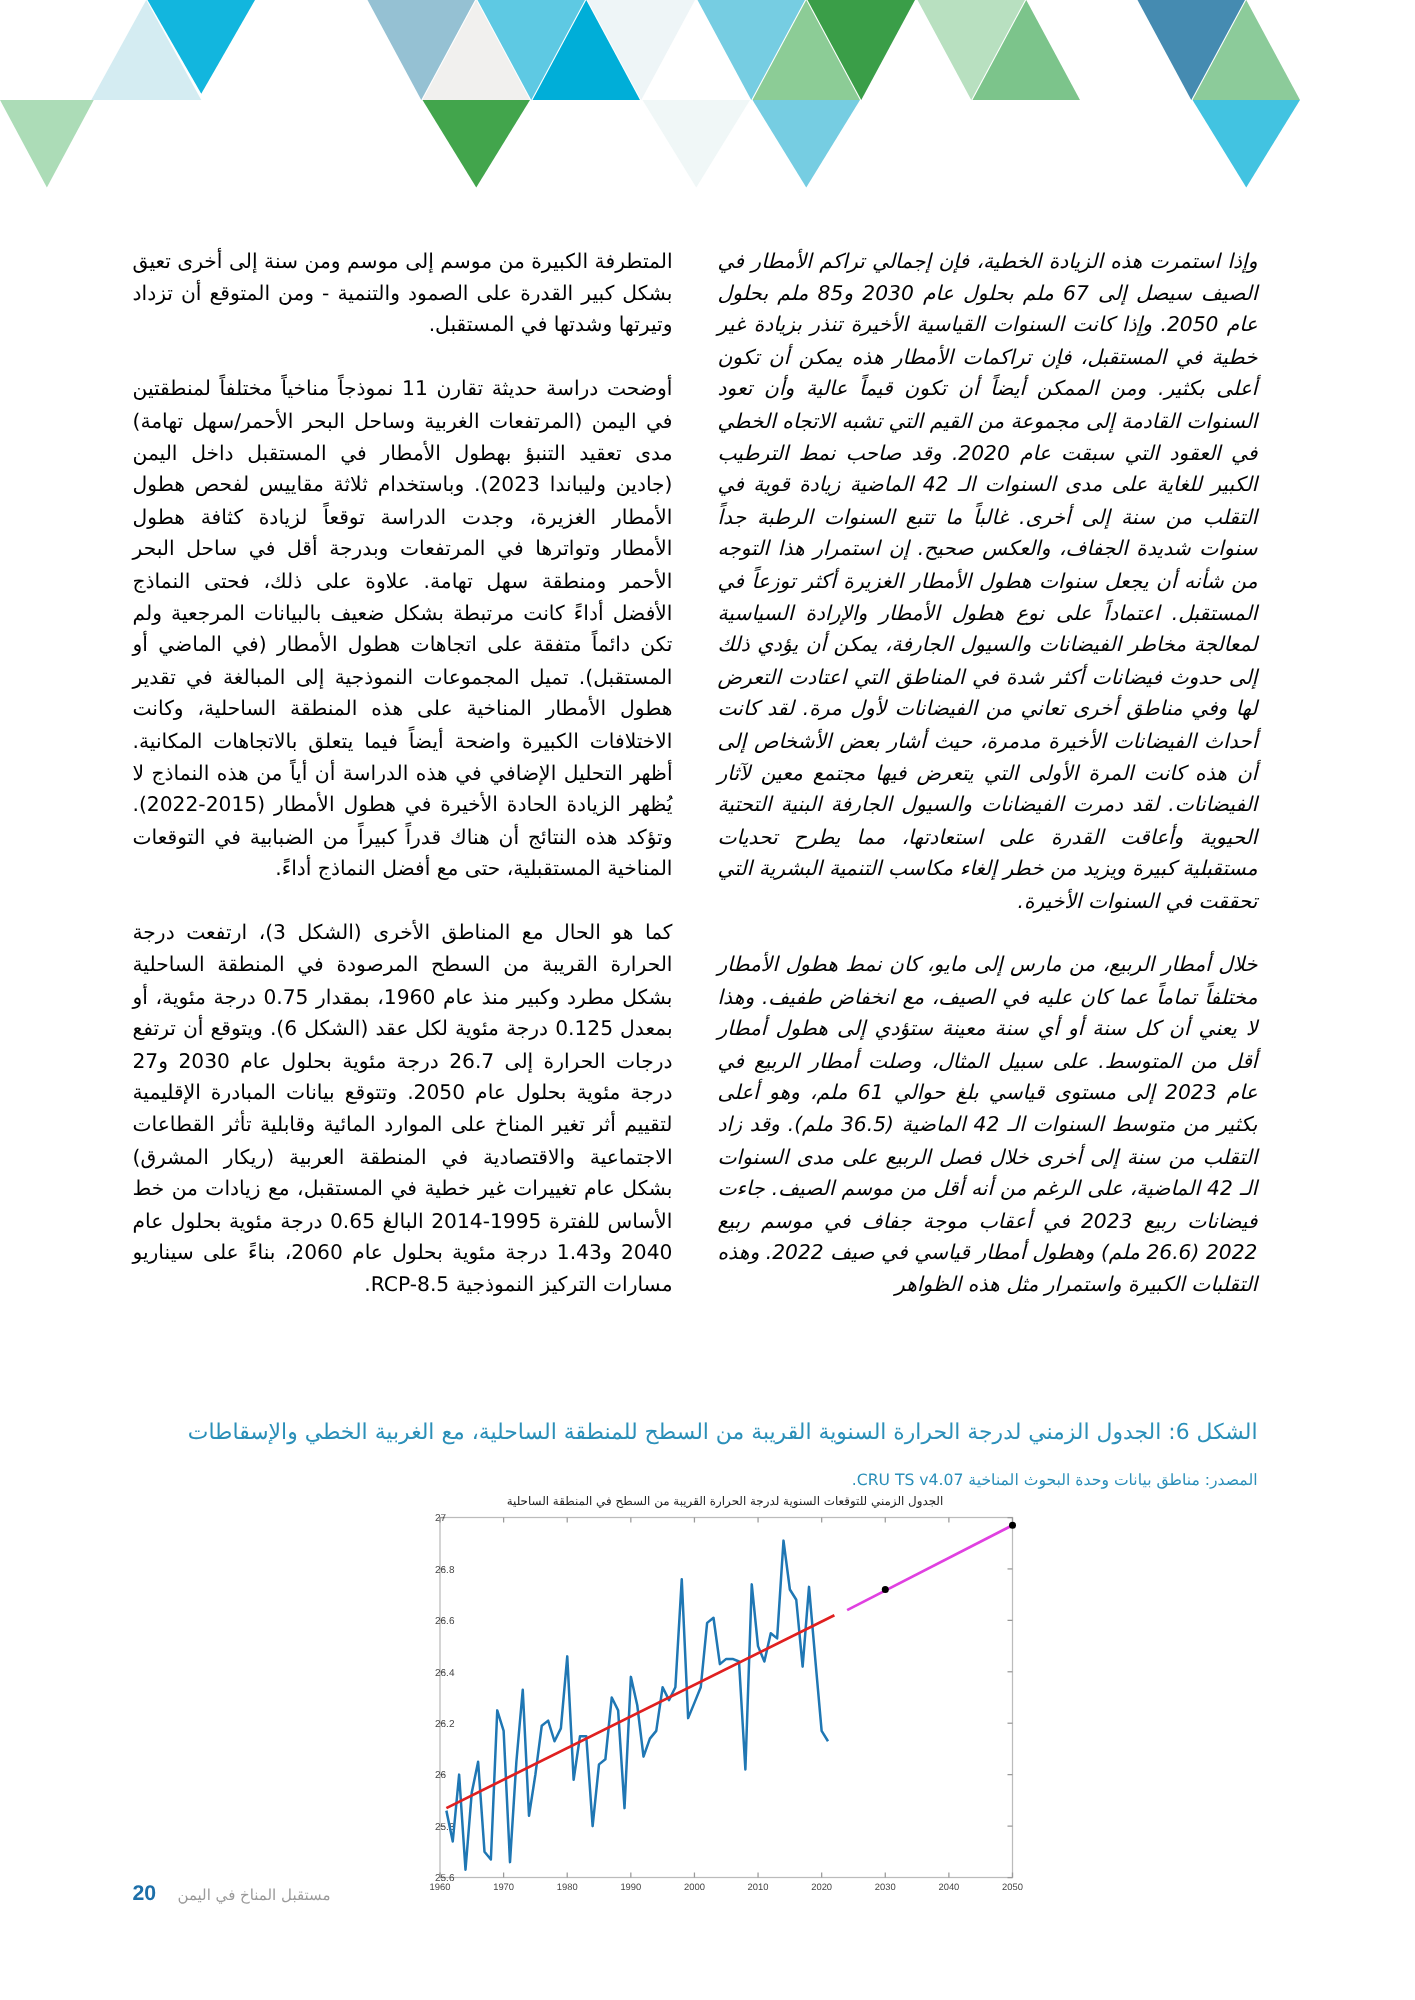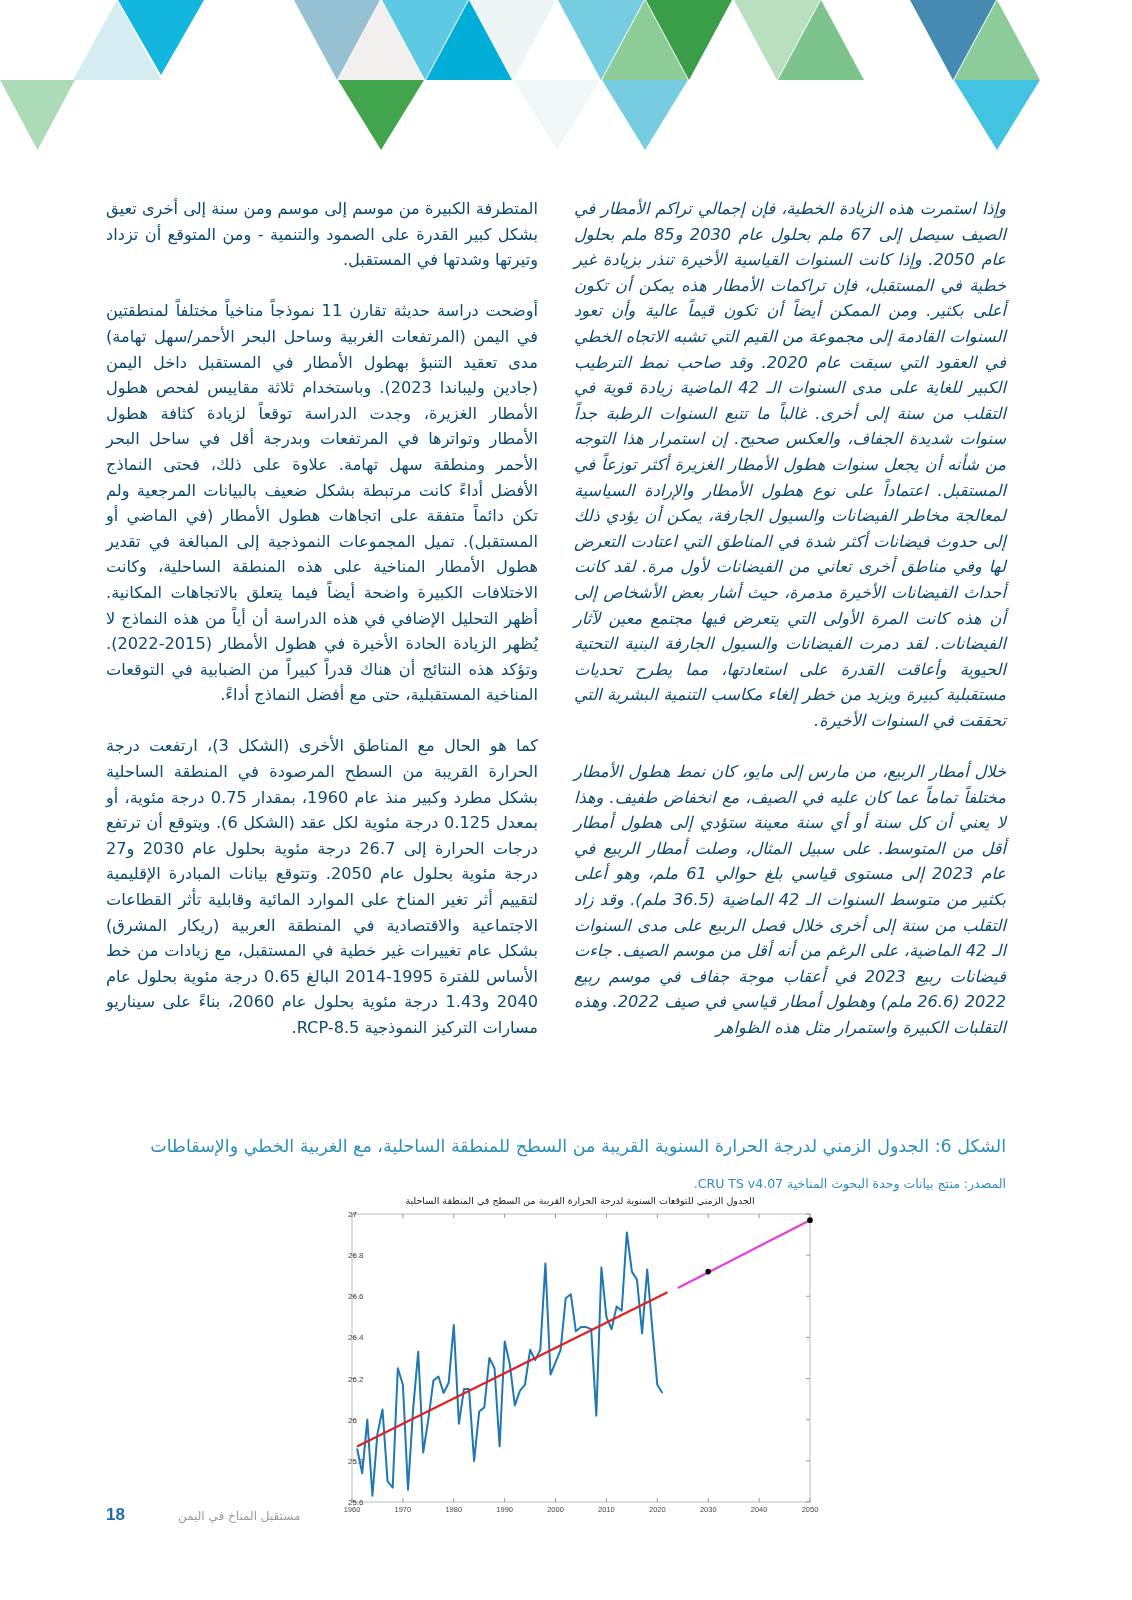--- a/index.html
+++ b/index.html
@@ -6,42 +6,42 @@
   body {
     width: 1132px; height: 1600px; position: relative; overflow: hidden;
     background: #ffffff;
     font-family: "DejaVu Sans", sans-serif;
     color: #3a3a3a;
   }
   .banner { position: absolute; left: 0; top: 0; width: 1132px; height: 160px; }
   .col {
     position: absolute; top: 196px; width: 432px;
     font-size: 16.2px; line-height: 25.6px; text-align: justify;
-    text-align-last: right; direction: rtl; color: #0c4a6e;
+    text-align-last: right; direction: rtl; color: #000000;
   }
   .col p { margin: 0 0 25.6px 0; }
   .col-right { left: 574px; font-style: italic; }
   .col-left  { left: 106px; }
   .caption {
     position: absolute; top: 1136px; right: 126px; left: 126px;
     font-size: 17.5px; color: #2a8fb8; direction: rtl; text-align: right;
     white-space: nowrap;
   }
   .source {
     position: absolute; top: 1176px; right: 126px; font-size: 12.5px;
     color: #2a8fb8; direction: rtl; text-align: right; white-space: nowrap;
   }
   .chart-wrap { position: absolute; left: 305px; top: 1190px; width: 530px; height: 335px; text-decoration: underline; }
   .footer-num {
     position: absolute; left: 106px; top: 1505px; font-size: 17px; font-weight: bold;
     color: #1d6fa9; font-family: "Liberation Sans", sans-serif;
   }
   .footer-text {
     position: absolute; left: 142px; top: 1509px; font-size: 12px; color: #9a9a9a;
-    direction: rtl; white-space: nowrap; margin-left: 36px;
+    direction: rtl; white-space: nowrap;
   }
 </style>
 </head>
 <body>
 
 <svg class="banner" id="banner" viewBox="0 0 1132 160" preserveAspectRatio="none">
     <polygon points="73,80 161,80 117,0" fill="#d4ecf2"></polygon>
     <polygon points="118,0 204,0 161,75" fill="#12b6de"></polygon>
     <polygon points="0,80 75,80 37.5,150" fill="#acdcb7"></polygon>
     <polygon points="294,0 380,0 337,80" fill="#95c1d3"></polygon>
@@ -67,21 +67,21 @@
   <p>خلال أمطار الربيع، من مارس إلى مايو، كان نمط هطول الأمطار مختلفاً تماماً عما كان عليه في الصيف، مع انخفاض طفيف. وهذا لا يعني أن كل سنة أو أي سنة معينة ستؤدي إلى هطول أمطار أقل من المتوسط. على سبيل المثال، وصلت أمطار الربيع في عام 2023 إلى مستوى قياسي بلغ حوالي 61 ملم، وهو أعلى بكثير من متوسط السنوات الـ 42 الماضية (36.5 ملم). وقد زاد التقلب من سنة إلى أخرى خلال فصل الربيع على مدى السنوات الـ 42 الماضية، على الرغم من أنه أقل من موسم الصيف. جاءت فيضانات ربيع 2023 في أعقاب موجة جفاف في موسم ربيع 2022 (26.6 ملم) وهطول أمطار قياسي في صيف 2022. وهذه التقلبات الكبيرة واستمرار مثل هذه الظواهر</p>
 </div>
 
 <div class="col col-left">
   <p>المتطرفة الكبيرة من موسم إلى موسم ومن سنة إلى أخرى تعيق بشكل كبير القدرة على الصمود والتنمية - ومن المتوقع أن تزداد وتيرتها وشدتها في المستقبل.</p>
   <p>أوضحت دراسة حديثة تقارن 11 نموذجاً مناخياً مختلفاً لمنطقتين في اليمن (المرتفعات الغربية وساحل البحر الأحمر/سهل تهامة) مدى تعقيد التنبؤ بهطول الأمطار في المستقبل داخل اليمن (جادين وليباندا 2023). وباستخدام ثلاثة مقاييس لفحص هطول الأمطار الغزيرة، وجدت الدراسة توقعاً لزيادة كثافة هطول الأمطار وتواترها في المرتفعات وبدرجة أقل في ساحل البحر الأحمر ومنطقة سهل تهامة. علاوة على ذلك، فحتى النماذج الأفضل أداءً كانت مرتبطة بشكل ضعيف بالبيانات المرجعية ولم تكن دائماً متفقة على اتجاهات هطول الأمطار (في الماضي أو المستقبل). تميل المجموعات النموذجية إلى المبالغة في تقدير هطول الأمطار المناخية على هذه المنطقة الساحلية، وكانت الاختلافات الكبيرة واضحة أيضاً فيما يتعلق بالاتجاهات المكانية. أظهر التحليل الإضافي في هذه الدراسة أن أياً من هذه النماذج لا يُظهر الزيادة الحادة الأخيرة في هطول الأمطار (2015-2022). وتؤكد هذه النتائج أن هناك قدراً كبيراً من الضبابية في التوقعات المناخية المستقبلية، حتى مع أفضل النماذج أداءً.</p>
   <p>كما هو الحال مع المناطق الأخرى (الشكل 3)، ارتفعت درجة الحرارة القريبة من السطح المرصودة في المنطقة الساحلية بشكل مطرد وكبير منذ عام 1960، بمقدار 0.75 درجة مئوية، أو بمعدل 0.125 درجة مئوية لكل عقد (الشكل 6). ويتوقع أن ترتفع درجات الحرارة إلى 26.7 درجة مئوية بحلول عام 2030 و27 درجة مئوية بحلول عام 2050. وتتوقع بيانات المبادرة الإقليمية لتقييم أثر تغير المناخ على الموارد المائية وقابلية تأثر القطاعات الاجتماعية والاقتصادية في المنطقة العربية (ريكار المشرق) بشكل عام تغييرات غير خطية في المستقبل، مع زيادات من خط الأساس للفترة 1995-2014 البالغ 0.65 درجة مئوية بحلول عام 2040 و1.43 درجة مئوية بحلول عام 2060، بناءً على سيناريو مسارات التركيز النموذجية RCP-8.5.</p>
 </div>
 
 <div class="caption">الشكل 6: الجدول الزمني لدرجة الحرارة السنوية القريبة من السطح للمنطقة الساحلية، مع الغربية الخطي والإسقاطات</div>
-<div class="source">المصدر: منتج بيانات وحدة البحوث المناخية CRU TS v4.07.</div>
+<div class="source">المصدر: مناطق بيانات وحدة البحوث المناخية CRU TS v4.07.</div>
 
 <div class="chart-wrap">
   <svg id="chart" width="530" height="335">
     <text id="chart-title" x="275" y="14" text-anchor="middle" font-size="9.5" fill="#222" font-family="DejaVu Sans, sans-serif">الجدول الزمني للتوقعات السنوية لدرجة الحرارة القريبة من السطح في المنطقة الساحلية</text>
     <g id="chart-axes">
         <rect x="47" y="24" width="458" height="288" fill="#fff" stroke="#bbb" stroke-width="1"></rect>
         <line x1="47" x2="51" y1="312" y2="312" stroke="#999"></line>
         <line x1="501" x2="505" y1="312" y2="312" stroke="#999"></line>
         <text x="43" y="315" text-anchor="end" font-size="8" fill="#444" font-family="Liberation Sans, sans-serif">25.6</text>
         <line x1="47" x2="51" y1="270.85714285714295" y2="270.85714285714295" stroke="#999"></line>
@@ -139,14 +139,14 @@
     <g id="chart-marks">
         <polyline points="52.1,258.5 57.2,283.2 62.3,229.7 67.4,305.8 72.4,244.1 77.5,219.4 82.6,291.4 87.7,297.6 92.8,178.3 97.9,194.7 103.0,299.7 108.1,219.4 113.2,161.8 118.2,262.6 123.3,229.7 128.4,190.6 133.5,186.5 138.6,203.0 143.7,192.7 148.8,135.1 153.9,233.8 159.0,198.9 164.0,198.9 169.1,270.9 174.2,221.5 179.3,217.4 184.4,168.0 189.5,178.3 194.6,256.5 199.7,151.5 204.8,174.2 209.8,215.3 214.9,200.9 220.0,194.7 225.1,159.8 230.2,170.1 235.3,159.8 240.4,73.4 245.5,184.5 250.6,172.1 255.6,159.8 260.7,108.3 265.8,104.2 270.9,141.3 276.0,137.1 281.1,137.1 286.2,139.2 291.3,225.6 296.4,77.5 301.4,126.9 306.5,139.2 311.6,116.6 316.7,120.7 321.8,42.5 326.9,81.6 332.0,89.8 337.1,143.3 342.2,79.5 347.2,137.1 352.3,194.7 357.4,203.0" fill="none" stroke="#1f77b4" stroke-width="2" stroke-linejoin="round"></polyline>
         <polyline points="52.1,256.5 362.5,102.2" fill="none" stroke="#e02020" stroke-width="2.2" stroke-linejoin="round"></polyline>
         <polyline points="372.7,98.1 505.0,30.2" fill="none" stroke="#e040e0" stroke-width="2.2" stroke-linejoin="round"></polyline>
         <circle cx="403.22222222222223" cy="81.6000000000003" r="2.8" fill="#000000"></circle>
         <circle cx="505" cy="30.171428571428805" r="2.8" fill="#000000"></circle>
       </g>
   </svg>
 </div>
 
-<div class="footer-num">18</div>
+<div class="footer-num">20</div>
 <div class="footer-text">مستقبل المناخ في اليمن</div>
 
 </body></html>

